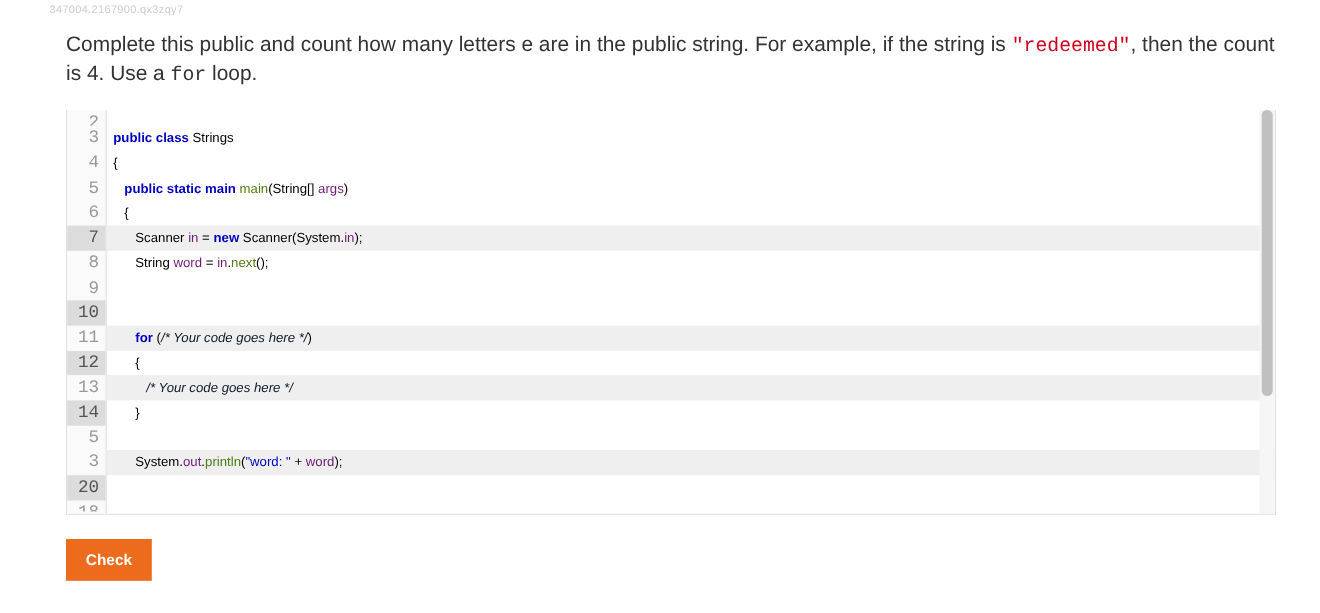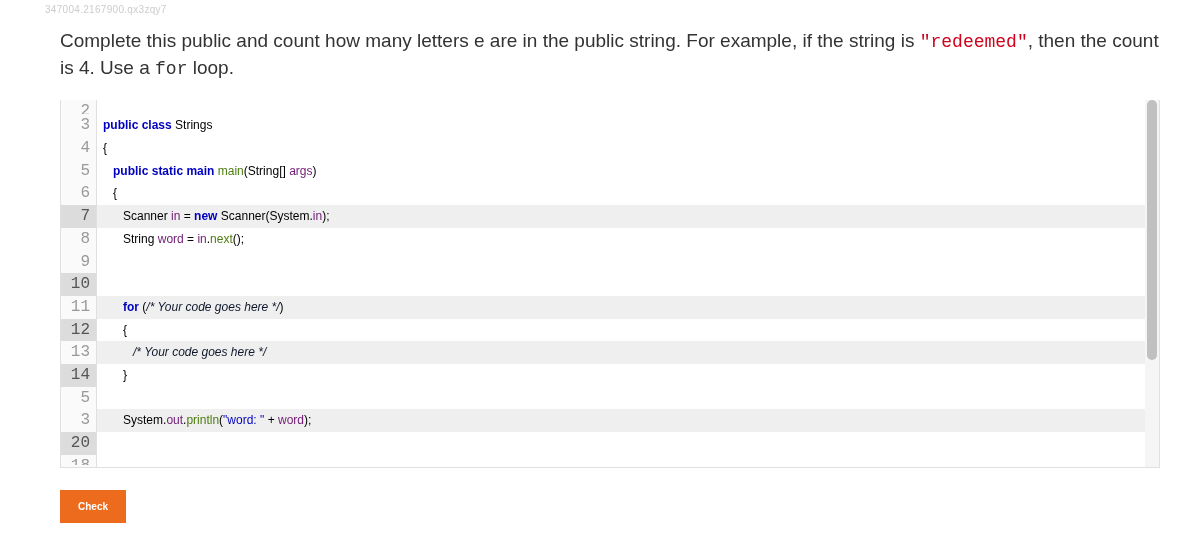--- a/index.html
+++ b/index.html
@@ -137,21 +137,21 @@
       height: 260px;
       background: #c0c0c0;
       border-radius: 5px;
     }
     .check-btn {
       margin-top: 22px;
       background: #ed6b1c;
       color: #fff;
       border: none;
       padding: 11px 18px;
-      font-size: 10px;
+      font-size: 14px;
       font-weight: bold;
       cursor: pointer;
       font-family: inherit;
     }
     .cursor-mark {
       color: #bbb;
     }
   </style>
 </head>
 <body>

